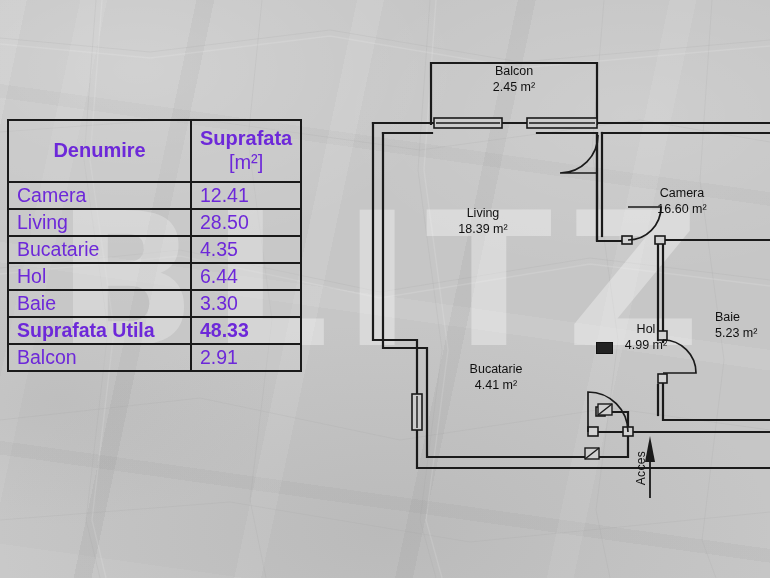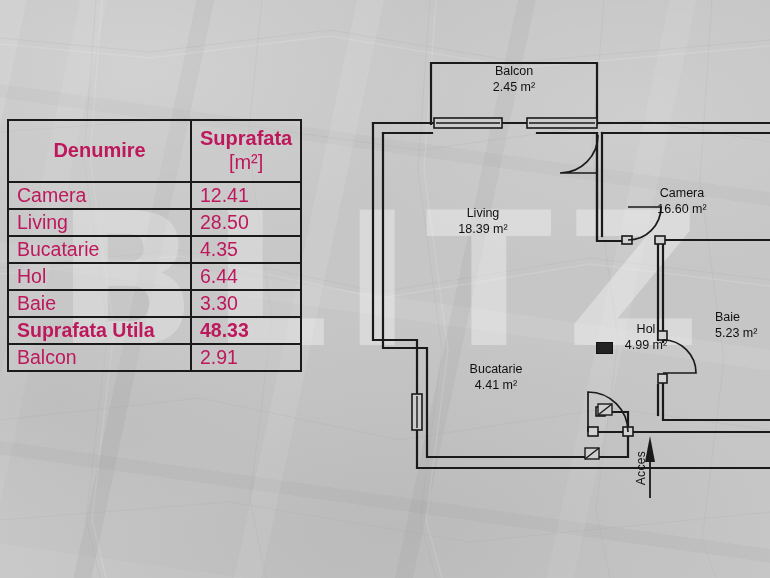--- a/index.html
+++ b/index.html
@@ -36,21 +36,21 @@
     font-weight:700;
     fill:#ffffff;
     fill-opacity:.34;
     letter-spacing:14px;
   }
   
   #tbl-wrap{position:absolute;left:7px;top:119px;}
   table#areas{
     border-collapse:collapse;
     background:transparent;
-    color:#be185d;
+    color:#6d28d9;
   }
   table#areas td,table#areas th{
     border:2px solid #1a1a1a;
     padding:1px 8px;
     font-size:19.5px;
     font-weight:400;
     line-height:1.18;
     background:rgba(205,205,205,.30);
   }
   table#areas th{

